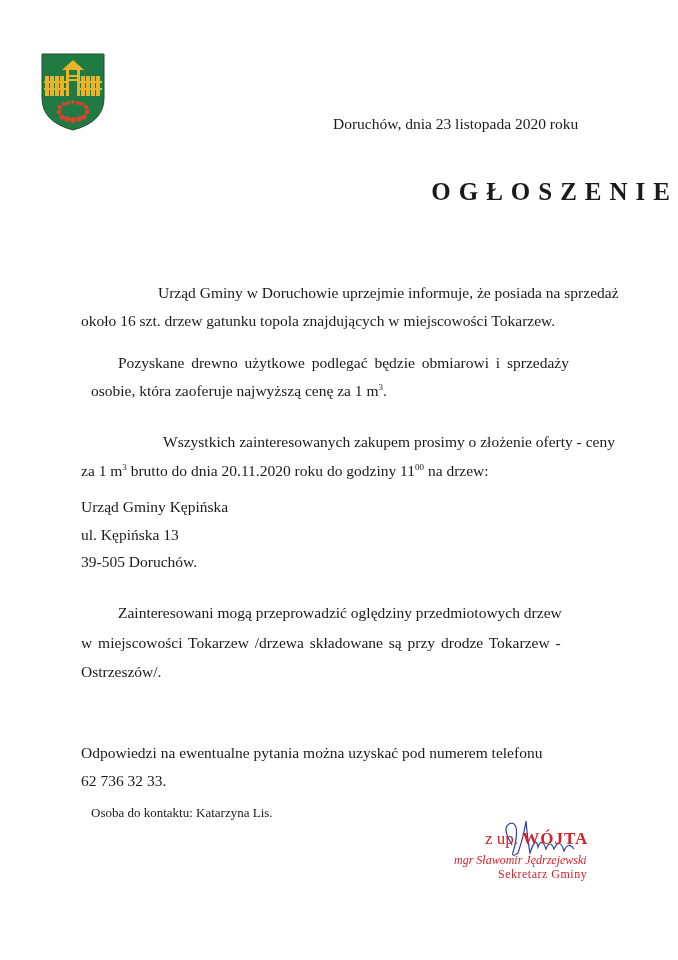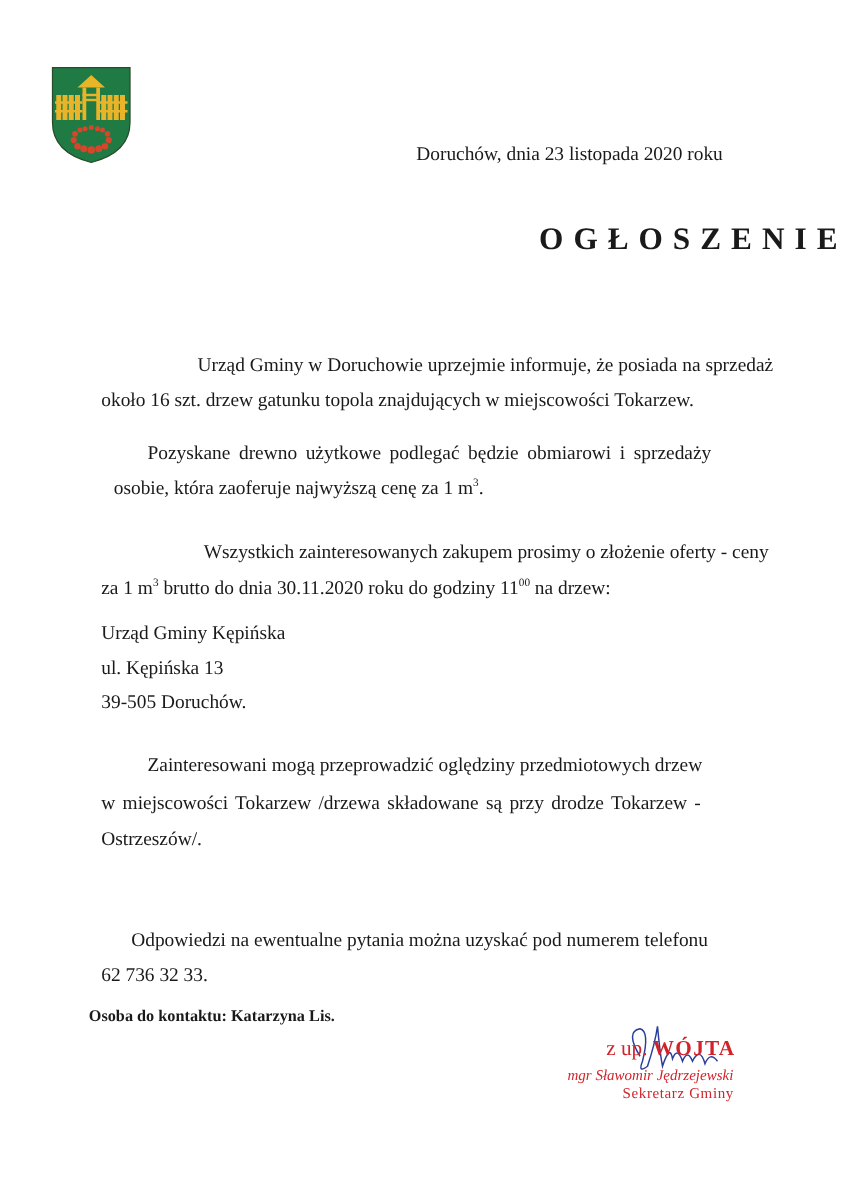--- a/index.html
+++ b/index.html
@@ -69,34 +69,34 @@
 <div class="abs p" style="left:118px; top:284px;margin-left:40px;">Urząd Gminy w Doruchowie uprzejmie informuje, że posiada na sprzedaż</div>
 <div class="abs p" style="left:81px; top:312px;text-align:right;">około 16 szt. drzew gatunku  topola znajdujących  w miejscowości  Tokarzew.</div>
 
 <div class="abs p" style="left:118px; top:354px; word-spacing:3px;">Pozyskane drewno użytkowe podlegać będzie obmiarowi i sprzedaży</div>
 <div class="abs p" style="left:91px; top:382px;">
   <span>osobie, która zaoferuje najwyższą cenę za 1 m</span><sup>3</sup><span>.</span>
 </div>
 
 <div class="abs p" style="left:118px; top:433px;margin-left:45px;">Wszystkich zainteresowanych zakupem prosimy o złożenie oferty - ceny</div>
 <div class="abs p" style="left:81px; top:462px;">
-  <span>za 1 m</span><sup>3</sup><span> brutto  do dnia 30.11.2020  roku do godziny 11</span><sup>00</sup><span> na  drzew:</span>
+  <span>za 1 m</span><sup>3</sup><span> brutto  do dnia 20.11.2020  roku do godziny 11</span><sup>00</sup><span> na  drzew:</span>
 </div>
 
 <div class="abs p" style="left:81px; top:498px;">Urząd Gminy Kępińska</div>
 <div class="abs p" style="left:81px; top:526px;">ul. Kępińska 13</div>
 <div class="abs p" style="left:81px; top:553px;">39-505 Doruchów.</div>
 
 <div class="abs p" style="left:118px; top:604px;">Zainteresowani mogą przeprowadzić  oględziny  przedmiotowych  drzew</div>
 <div class="abs p" style="left:81px; top:634px; word-spacing:2px;">w   miejscowości Tokarzew /drzewa składowane są przy drodze Tokarzew -</div>
 <div class="abs p" style="left:81px; top:663px;">Ostrzeszów/.</div>
 
-<div class="abs p" style="left:81px; top:744px;margin-left:24px;">Odpowiedzi  na ewentualne pytania można uzyskać pod numerem telefonu</div>
+<div class="abs p" style="left:81px; top:744px;">Odpowiedzi  na ewentualne pytania można uzyskać pod numerem telefonu</div>
 <div class="abs p" style="left:81px; top:772px;">62 736 32 33.</div>
-<div class="abs small" style="left:71px; top:805px;font-weight:bold;">Osoba do kontaktu: Katarzyna Lis.</div>
+<div class="abs small" style="left:91px; top:805px;">Osoba do kontaktu: Katarzyna Lis.</div>
 
 <div class="abs sign">
   <svg class="abs" style="left:50px; top:0px;" width="90" height="50" viewBox="0 0 90 50">
     <path d="M22 30 Q10 10 22 8 Q30 10 24 34 Q20 44 28 38 Q34 20 36 6 Q38 28 40 38 Q46 20 48 32 Q52 22 56 34 Q60 24 64 34 Q70 22 74 36 Q78 26 84 34" fill="none" stroke="#2b3f9a" stroke-width="1.2"></path>
   </svg>
   <div class="abs stamp-red" style="left:45px; top:14px; font-size:17px; white-space:nowrap;">
     <span>z up.</span>
     <span style="font-weight:bold; letter-spacing:1px;">WÓJTA</span>
   </div>
   <div class="abs stamp-red" style="left:14px; top:38px; font-size:12px; font-style:italic; white-space:nowrap;">mgr Sławomir Jędrzejewski</div>

